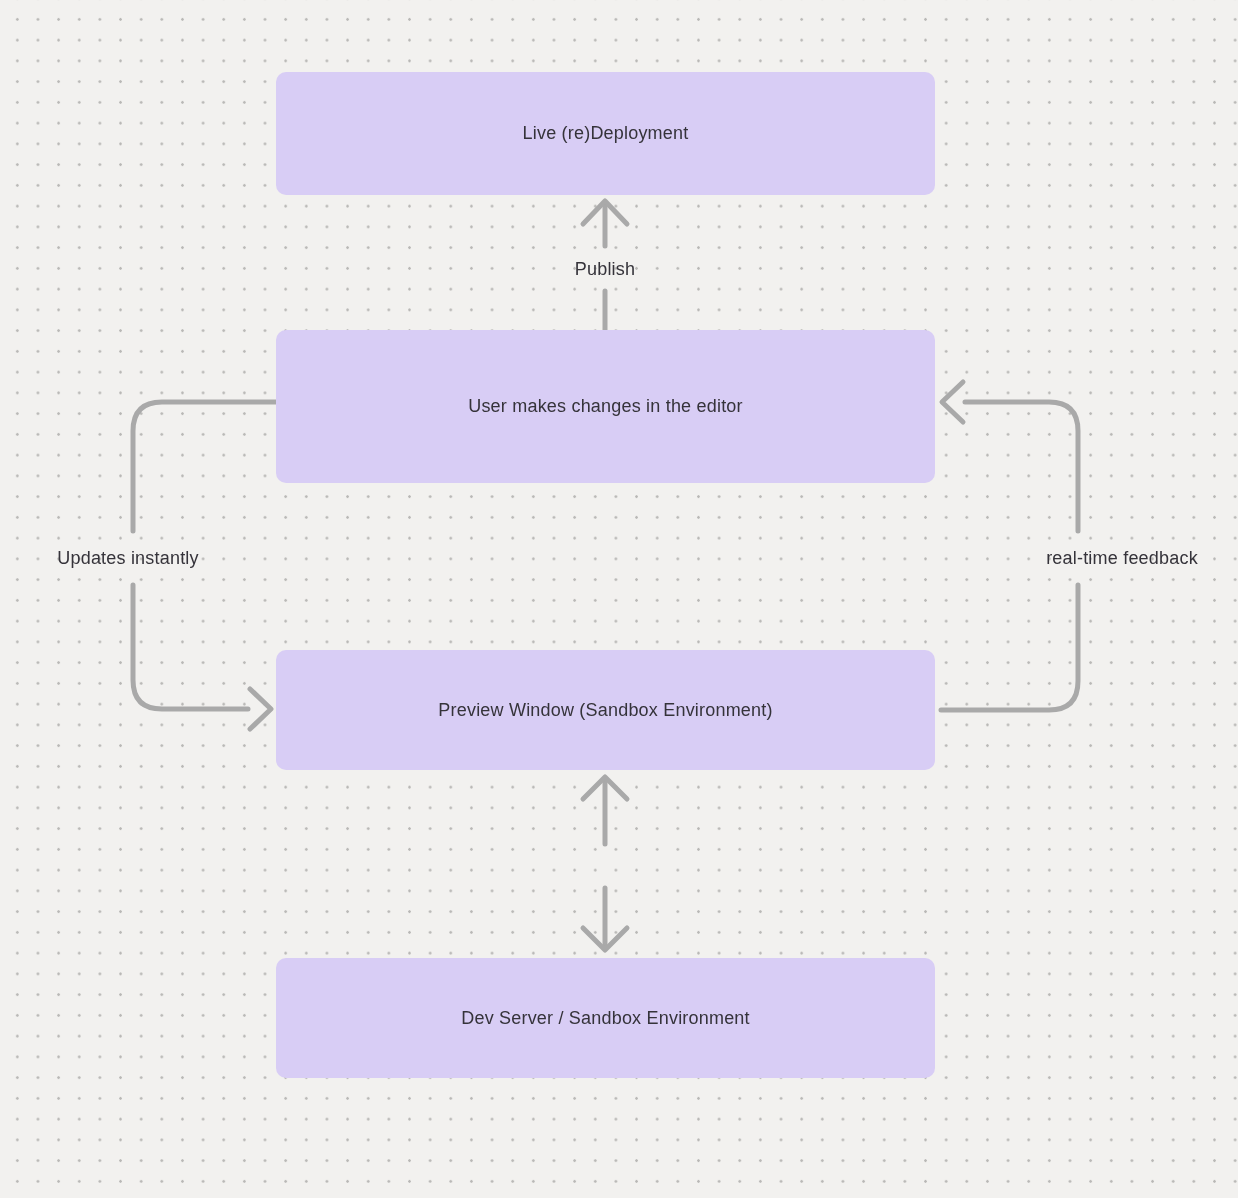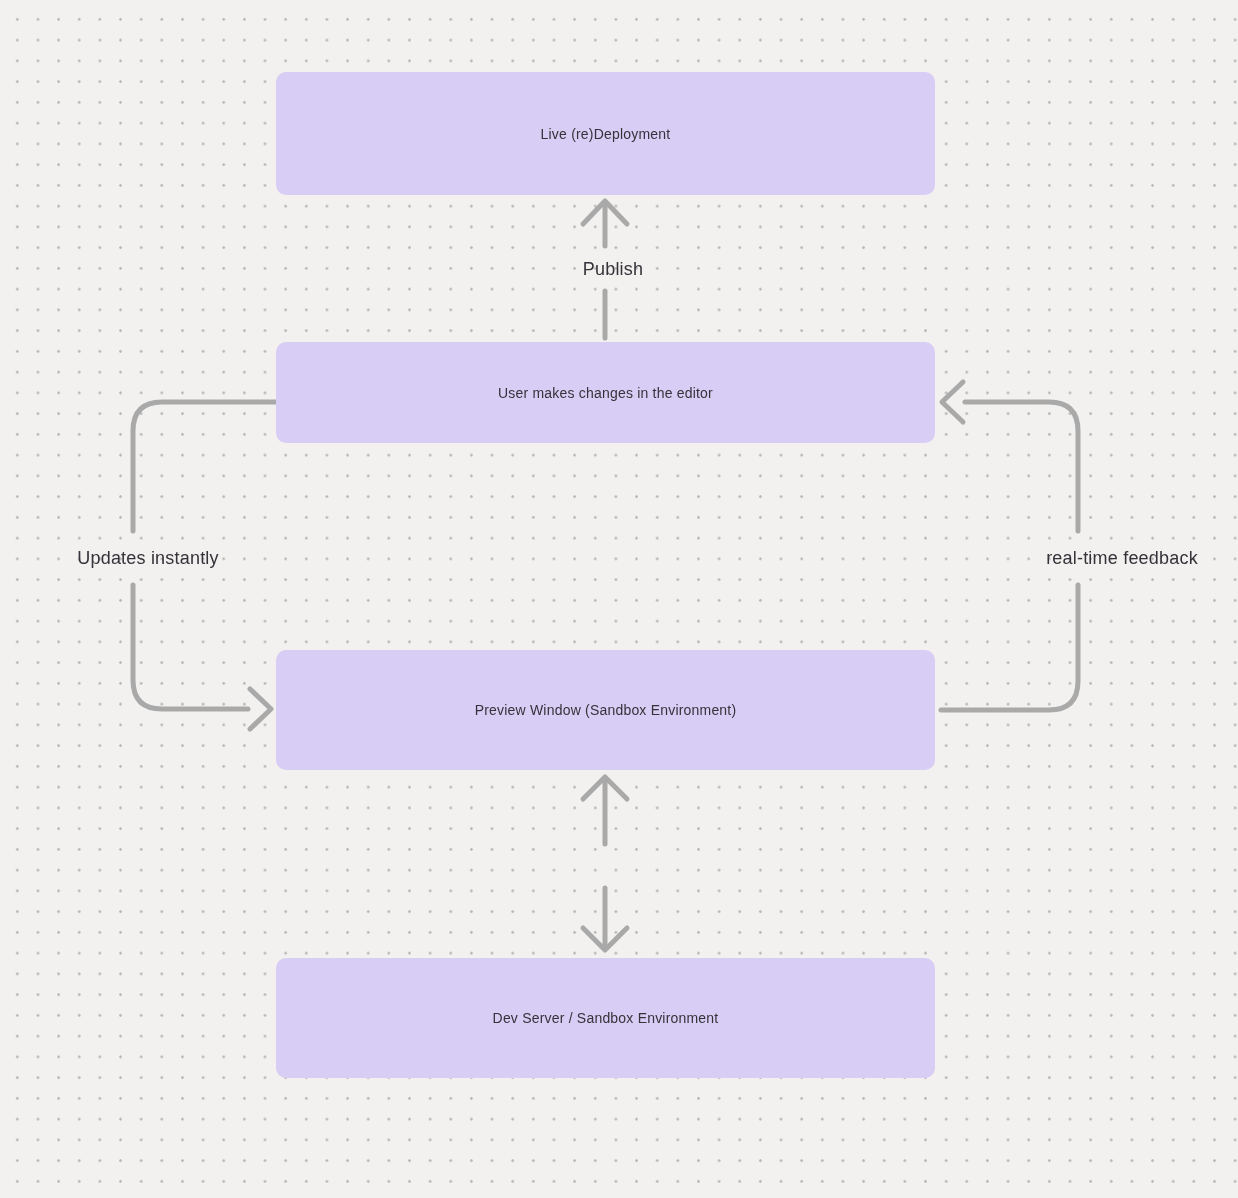--- a/index.html
+++ b/index.html
@@ -28,27 +28,27 @@
     position: absolute;
     left: 276px;
     width: 659px;
     background: var(--node-fill);
     border-radius: 10px;
     display: flex;
     align-items: center;
     justify-content: center;
   }
   .node-label {
-    font-size: 14px;
+    font-size: 18px;
     color: var(--text-color);
     text-align: left;
     letter-spacing: 0.2px;
   }
   #node-live    { top: 72px;  height: 123px; }
-  #node-user    { top: 342px; height: 101px; }
+  #node-user    { top: 330px; height: 153px; }
   #node-preview { top: 650px; height: 120px; }
   #node-dev     { top: 958px; height: 120px; }
 
   svg.connectors {
     position: absolute;
     inset: 0;
     width: 1238px;
     height: 1198px;
     pointer-events: none;
   }
@@ -60,22 +60,22 @@
     stroke-linejoin: round;
   }
   .edge-label {
     position: absolute;
     transform: translate(-50%, -50%);
     white-space: nowrap;
     font-size: 18px;
     color: var(--text-color);
     letter-spacing: 0.2px;
   }
-  #label-publish   { left: 605px;  top: 269px; margin-left: 8px; }
-  #label-updates   { left: 148px;  top: 558px; }
+  #label-publish   { left: 605px;  top: 269px; }
+  #label-updates   { left: 128px;  top: 558px; }
   #label-feedback  { left: 1078px; top: 558px; margin-left: 44px; }
   #label-spunup    { left: 606px;  top: 866px; }
 </style>
 </head>
 <body>
 
 <div class="canvas">
 
   <svg class="connectors" viewBox="0 0 1238 1198" xmlns="http://www.w3.org/2000/svg">
 

